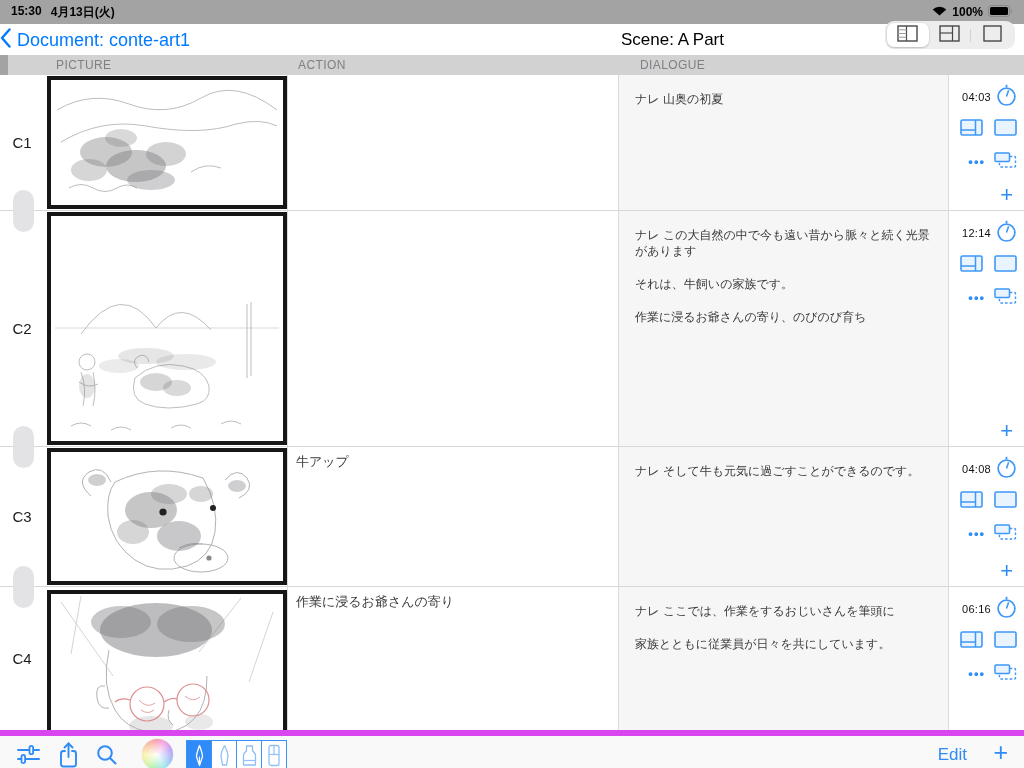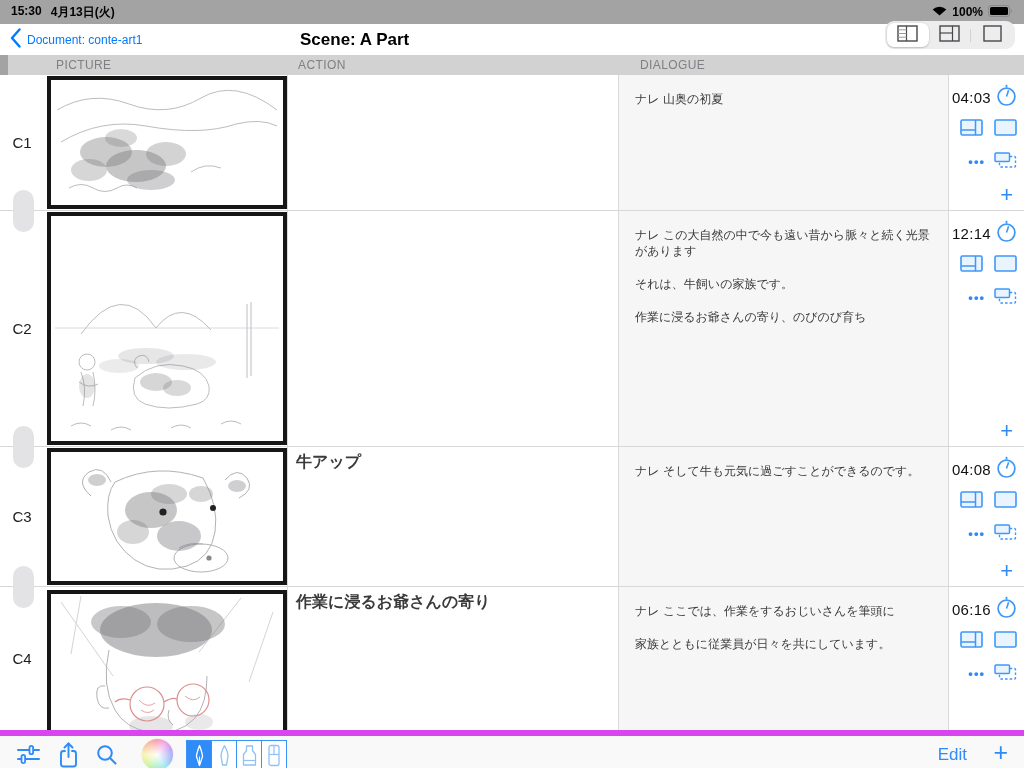--- a/index.html
+++ b/index.html
@@ -7,24 +7,24 @@
           font-family:"Liberation Sans",sans-serif;-webkit-font-smoothing:antialiased;}
 
   
   .status-bar{position:absolute;top:0;left:0;right:0;height:24px;display:flex;
               justify-content:space-between;align-items:center;padding:0 11px;box-sizing:border-box;}
   .status-left{display:flex;gap:9px;font-size:12px;font-weight:700;color:#000;}
   .status-right{display:flex;align-items:flex-start;gap:5px;font-size:12px;font-weight:700;color:#000;}
 
   
   .nav-bar{position:absolute;top:24px;left:0;right:0;height:31px;background:#fff;}
-  .back-button{position:absolute;left:10px;top:4px;display:flex;align-items:center;gap:6px;
-               color:#007aff;font-size:12px;cursor:pointer;}
-  .nav-title{position:absolute;left:300px;right:300px;top:6px;text-align:left;
-             font-size:17px;font-weight:700;color:#000;}
+  .back-button{position:absolute;left:0;top:4px;display:flex;align-items:center;gap:6px;
+               color:#007aff;font-size:18px;cursor:pointer;}
+  .nav-title{position:absolute;left:300px;right:300px;top:6px;text-align:right;
+             font-size:17px;font-weight:400;color:#000;}
   .segmented{position:absolute;right:9px;top:-3px;width:130px;height:28px;background:#ededee;
              border-radius:9px;display:flex;align-items:center;padding:2px;box-sizing:border-box;}
   .seg{flex:1;height:24px;display:flex;align-items:center;justify-content:center;border-radius:7px;}
   .seg.selected{background:#fff;box-shadow:0 0 0 .5px rgba(0,0,0,.06),0 1px 2px rgba(0,0,0,.18);}
   .seg-divider{width:1px;height:13px;background:#d2d2d4;}
 
   
   .col-header{position:absolute;top:55px;left:8px;right:0;height:20px;background:#d2d2d3;}
   .col-header span{position:absolute;top:3px;font-size:12px;color:#7f7f84;letter-spacing:.4px;}
   .h-picture{left:48px;} .h-action{left:290px;} .h-dialogue{left:632px;}
@@ -35,27 +35,27 @@
   .row-c1{height:136px;} .row-c2{height:236px;} .row-c3{height:140px;}
   .row-c4{height:143px;border-bottom:none;}
   .gutter{width:44px;flex:none;display:flex;align-items:center;justify-content:center;}
   .cut-label{font-size:15px;color:#1c1c1e;}
   .pic-cell{width:243px;flex:none;position:relative;}
   .frame{position:absolute;left:3px;top:1px;right:0;bottom:1px;border:4px solid #161616;
          background:#fff;overflow:hidden;}
   .row-c4 .frame{top:3px;bottom:-40px;}
   .frame svg{display:block;}
   .action-cell{width:331px;flex:none;border-left:1px solid #dadada;padding:7px 8px;
-               font-size:16px;color:#3a3a3c;box-sizing:border-box;line-height:16px;font-weight:bold;}
+               font-size:13px;color:#3a3a3c;box-sizing:border-box;line-height:16px;}
   .dialogue-cell{width:330px;flex:none;border-left:1px solid #dadada;background:#f6f6f6;
                  padding:16px;box-sizing:border-box;}
   .dline{font-size:12px;color:#3a3a3c;line-height:16px;margin-bottom:17px;}
   .meta-cell{flex:1;border-left:1px solid #dadada;position:relative;background:#fff;}
   .time-row{position:absolute;top:9px;right:7px;display:flex;align-items:center;gap:5px;}
-  .time-label{font-size:15px;color:#111;letter-spacing:.3px;text-align:center;}
+  .time-label{font-size:11px;color:#111;letter-spacing:.3px;text-align:center;}
   .icons-row{position:absolute;top:44px;right:7px;display:flex;gap:11px;align-items:center;}
   .dots-row{position:absolute;top:77px;right:7px;display:flex;gap:9px;align-items:center;}
   .ellipsis{color:#2f8cf7;font-size:13px;font-weight:700;letter-spacing:1px;line-height:14px;}
   .plus-btn{position:absolute;bottom:5px;right:11px;color:#2f8cf7;font-size:22px;
             font-weight:400;line-height:20px;cursor:pointer;}
   .capsule{position:absolute;left:13px;width:21px;height:42px;border-radius:11px;background:#e3e3e5;}
   .cap-1{top:115px;} .cap-2{top:351px;} .cap-3{top:491px;}
 
   
   .bottom-toolbar{position:absolute;left:0;right:0;top:730px;height:38px;background:#f9f9f9;

